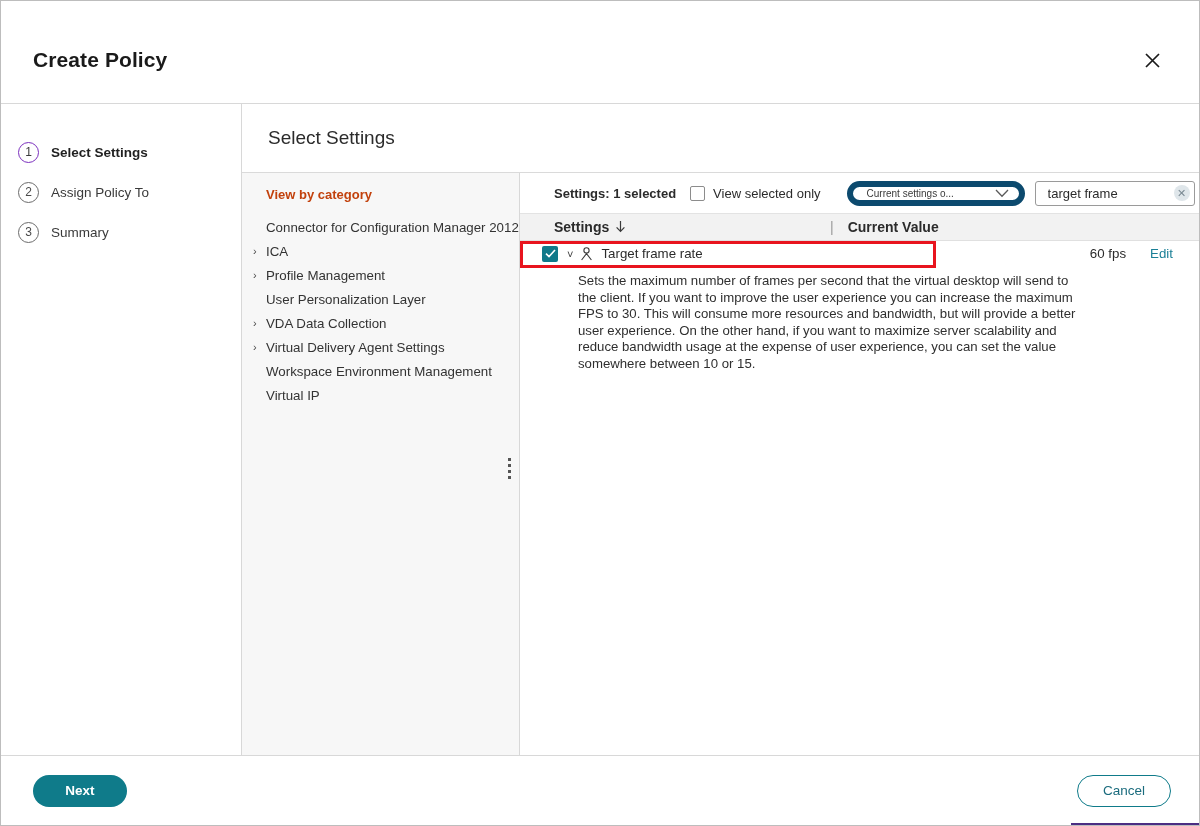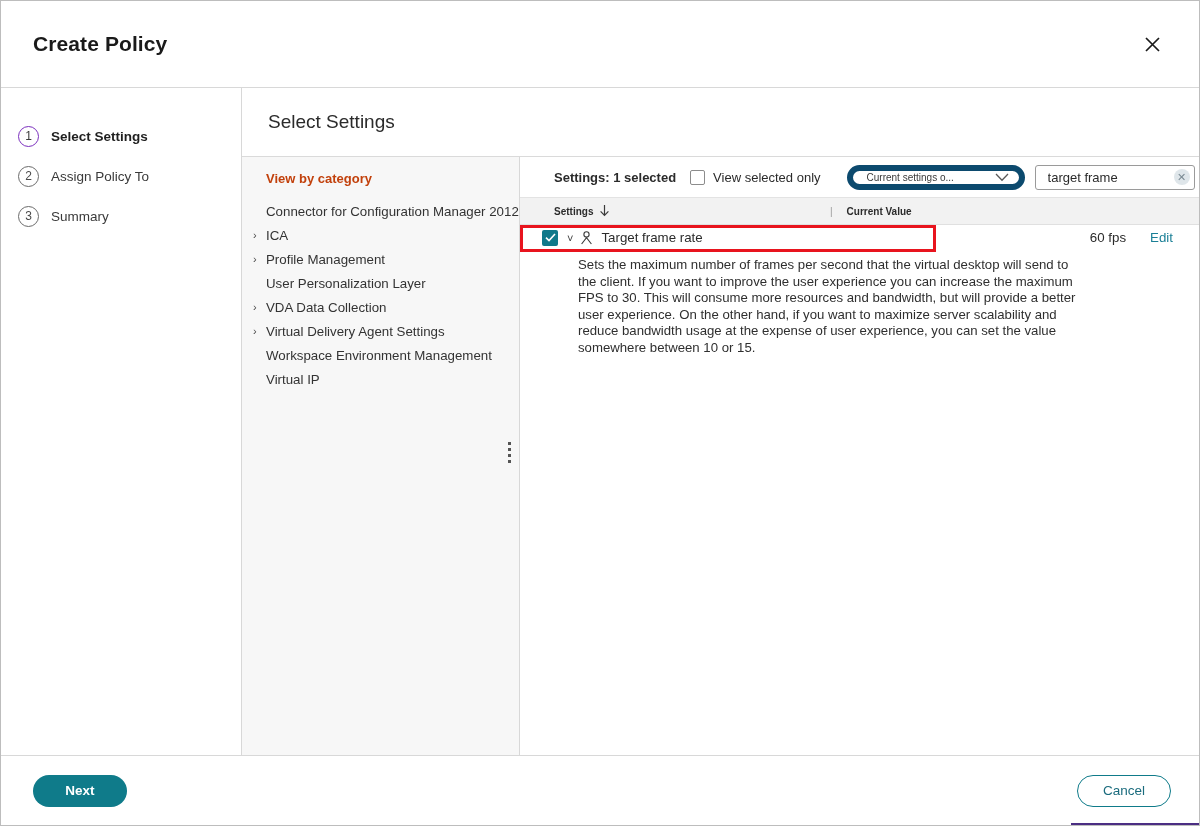--- a/index.html
+++ b/index.html
@@ -32,20 +32,21 @@
 
   
   .titlebar {
     height: 87px;
     flex: 0 0 87px;
     border-bottom: 1px solid #d8d8d8;
     display: flex;
     align-items: center;
     padding: 0 30px 0 32px;
     background: #fff;
+    margin-top: 16px;
   }
   .title {
     font-size: 21px;
     font-weight: bold;
     color: #1a1a1a;
     letter-spacing: .1px;
     flex: 1;
   }
   .close-btn {
     width: 34px; height: 34px;
@@ -258,21 +259,21 @@
   }
 
   
   .colhead {
     height: 27px;
     flex: 0 0 27px;
     background: #f2f2f2;
     display: flex;
     align-items: center;
     padding-left: 34px;
-    font-size: 10px;
+    font-size: 14px;
     font-weight: bold;
     color: #2b2b2b;
     border-bottom: 1px solid #e0e0e0;
   }
   .colhead .c1 { width: 276px; display: flex; align-items: center; gap: 6px; }
   .colhead .sep { color: #9a9a9a; font-weight: normal; margin-right: 14px; }
 
   
   .rows {
     flex: 1 1 auto;

